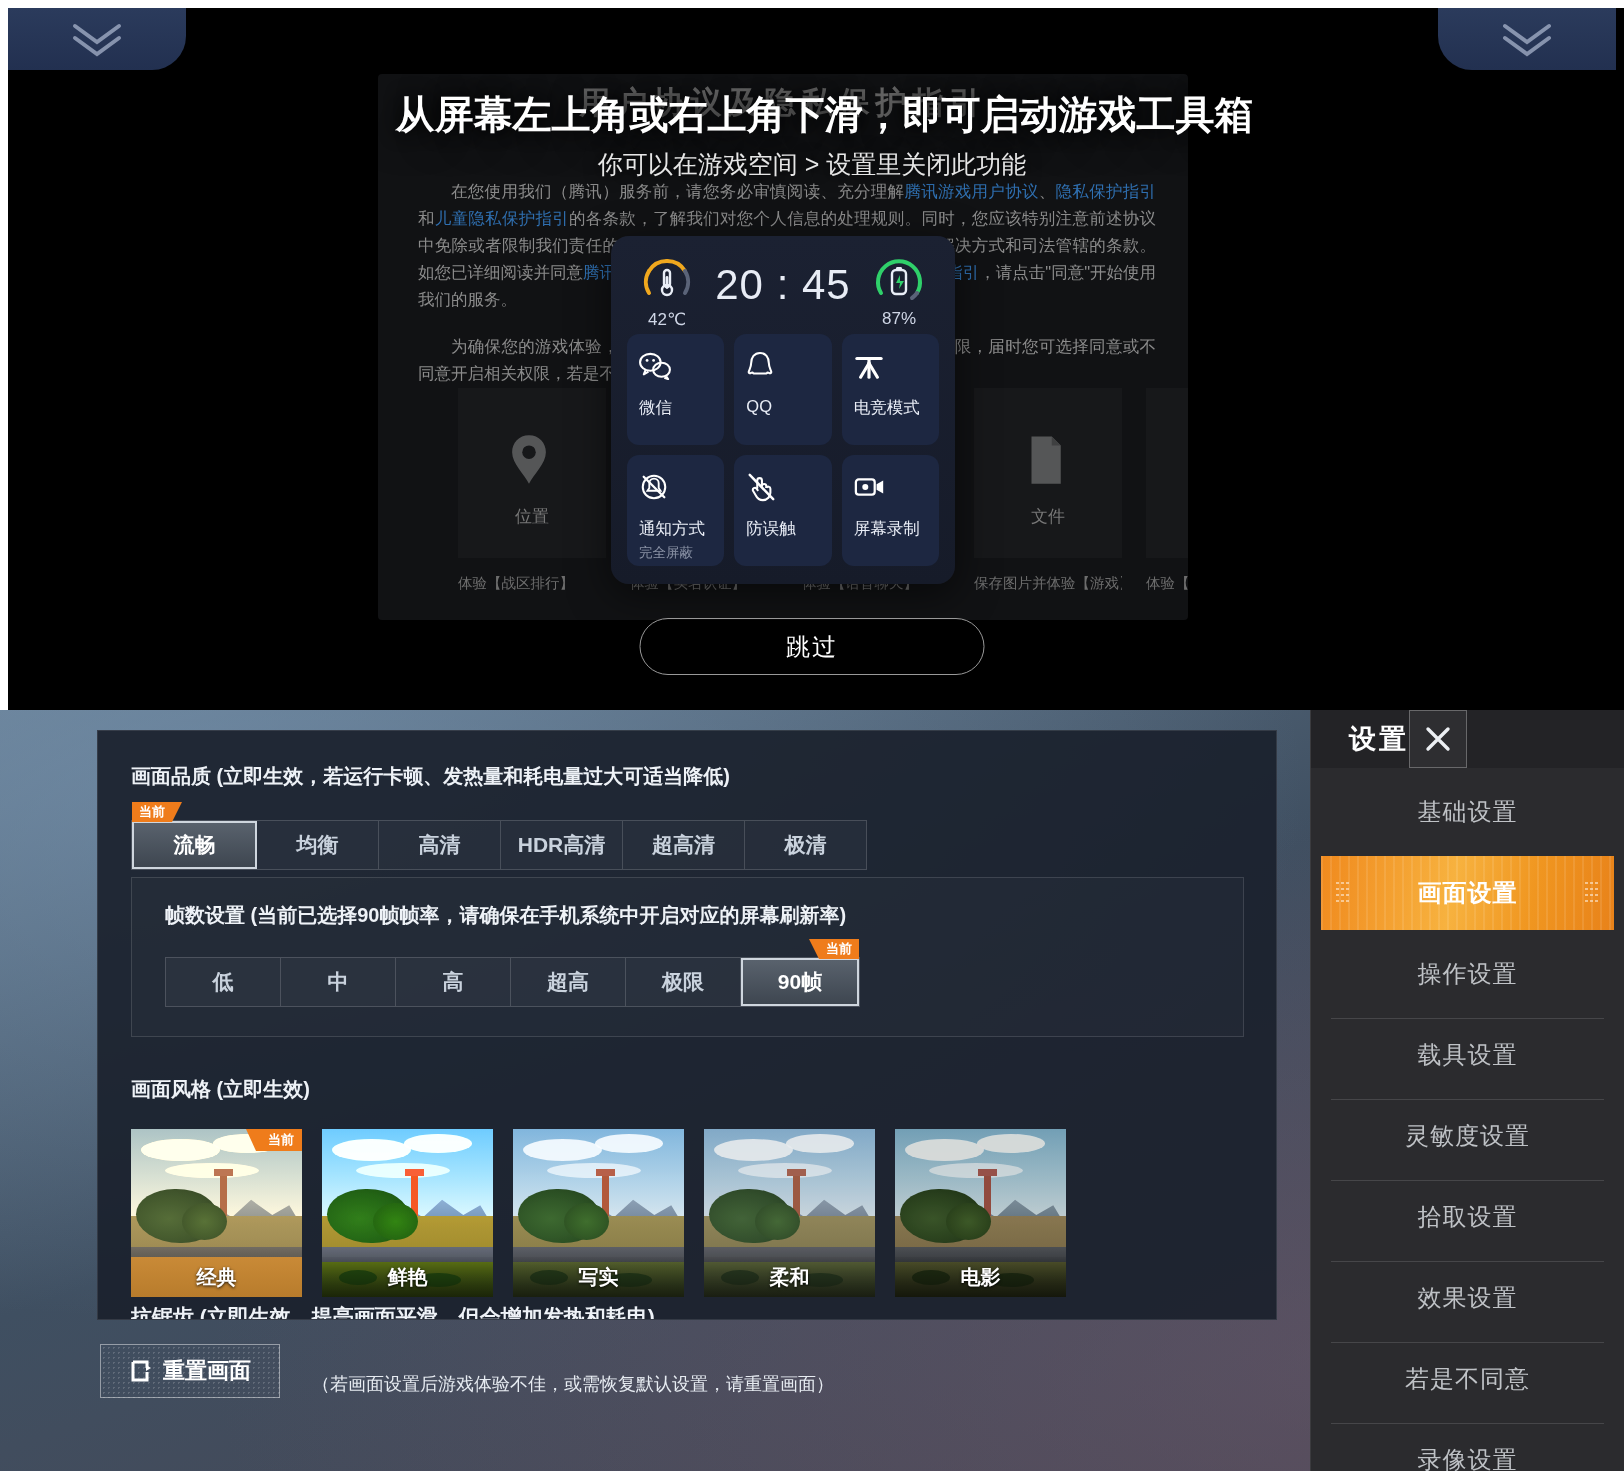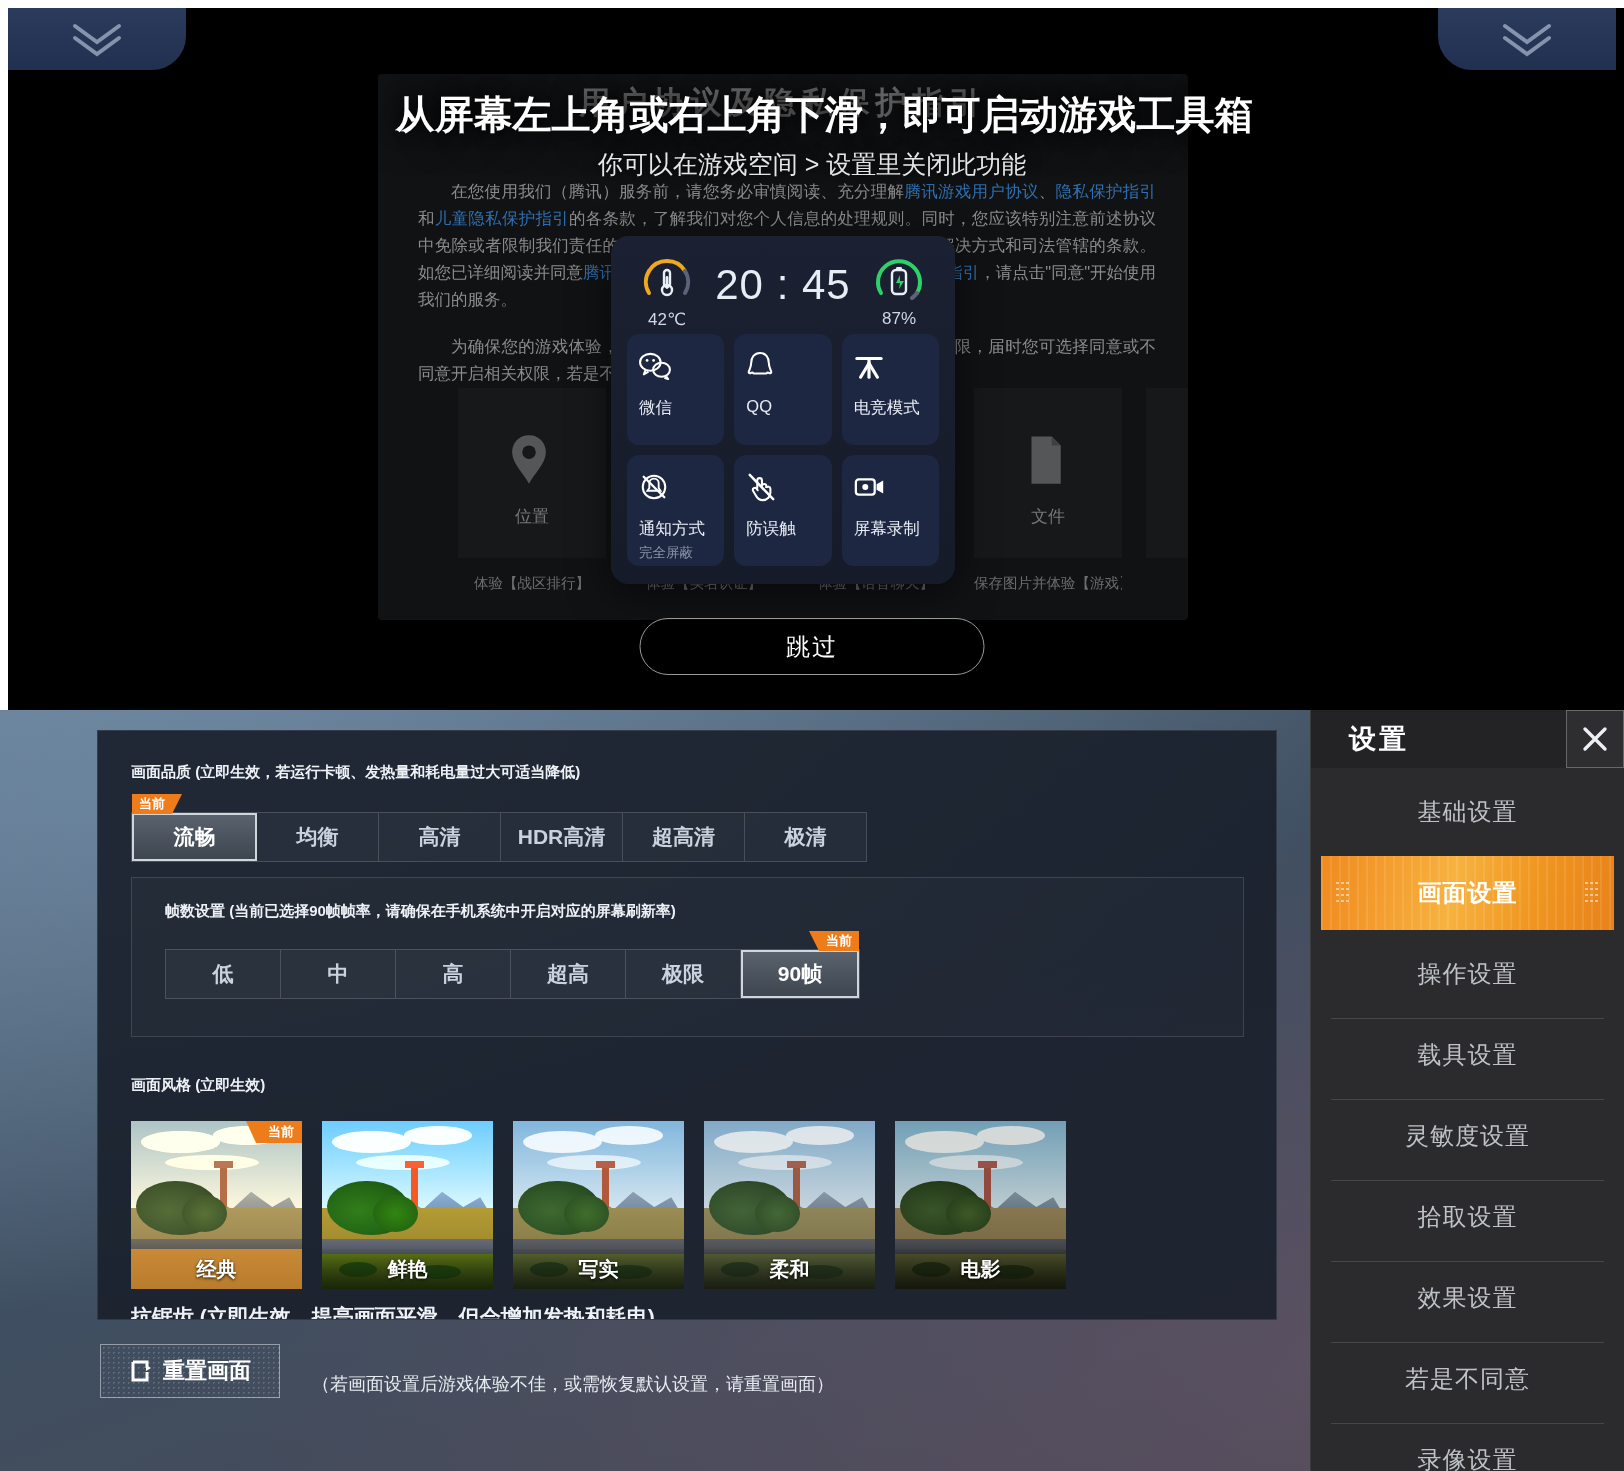--- a/index.html
+++ b/index.html
@@ -68,21 +68,21 @@
     display: flex; flex-direction: column;
     align-items: center; justify-content: center;
     padding-top: 14px;
   }
   .perm-ico { width: 52px; height: 56px; opacity: .35; }
   .perm-name { color: #777; font-size: 17px; margin-top: 16px; }
   .perm-desc-row {
     position: absolute; top: 500px; left: 80px;
     display: flex; gap: 24px;
   }
-  .perm-desc { width: 148px; text-align: center; color: #6d6d6d; font-size: 14.5px; white-space: nowrap; overflow: hidden; }
+  .perm-desc { width: 148px; color: #6d6d6d; font-size: 14.5px; white-space: nowrap; overflow: hidden; }
 
   
   #tutorial-headline {
     position: absolute; top: 88px; left: 0; width: 100%;
     text-align: center; color: #fff; font-size: 39px; font-weight: 700;
     text-shadow: 0 0 18px rgba(0,0,0,.95), 0 0 40px rgba(0,0,0,.9);
     padding-left: 25px;
   }
   #tutorial-sub {
     position: absolute; top: 148px; left: 0; width: 100%;
@@ -143,21 +143,21 @@
       radial-gradient(ellipse at 85% 85%, rgba(110,90,110,.5), transparent 60%),
       linear-gradient(160deg,#647a8e 0%, #3f4f61 45%, #4a4450 100%);
   }
   #settings-panel {
     position: absolute; left: 97px; top: 20px;
     width: 1180px; height: 590px;
     background: rgba(26,33,44,.92);
     border: 1px solid rgba(255,255,255,.10);
     overflow: hidden;
   }
-  .sec-title { color: #eef2f7; font-size: 15px; font-weight: 700; }
+  .sec-title { color: #eef2f7; font-size: 20px; font-weight: 700; }
 
   #quality-block { position: absolute; left: 33px; top: 32px; width: 1113px; }
   .opt-row { display: flex; margin-top: 30px; border: 1px solid rgba(255,255,255,.16);
     background: rgba(255,255,255,.035); width: 736px; }
   .opt {
     flex: 1; height: 48px; display: flex; align-items: center; justify-content: center;
     color: #c9d2dd; font-size: 21px; font-weight: 700;
     border-right: 1px solid rgba(255,255,255,.16); position: relative;
   }
   .opt:last-child { border-right: none; }
@@ -263,21 +263,21 @@
   }
 
   
   #sidebar {
     position: absolute; right: 0; top: 0; width: 314px; height: 761px;
     background: #2b2b2e;
     border-left: 1px solid rgba(255,255,255,.08);
   }
   #sidebar-head {
     height: 58px; display: flex; align-items: center;
-    justify-content: space-between; background: #232326; padding-left: 38px;
+    justify-content: flex-start; background: #232326; padding-left: 38px;
   }
   #sidebar-title { color: #fff; font-size: 27px; font-weight: 700; letter-spacing: 3px; }
   #close-button {
     width: 58px; height: 58px; display: flex; align-items: center; justify-content: center;
     border: 1px solid rgba(255,255,255,.28); background: #2e2e31;
   }
   .nav-item {
     height: 74px; display: flex; align-items: center; justify-content: center;
     color: #bfc2c6; font-size: 24px; letter-spacing: 1px;
     position: relative;

